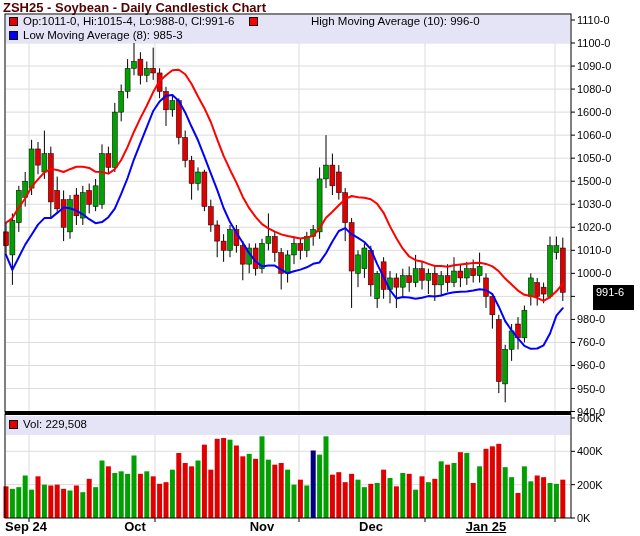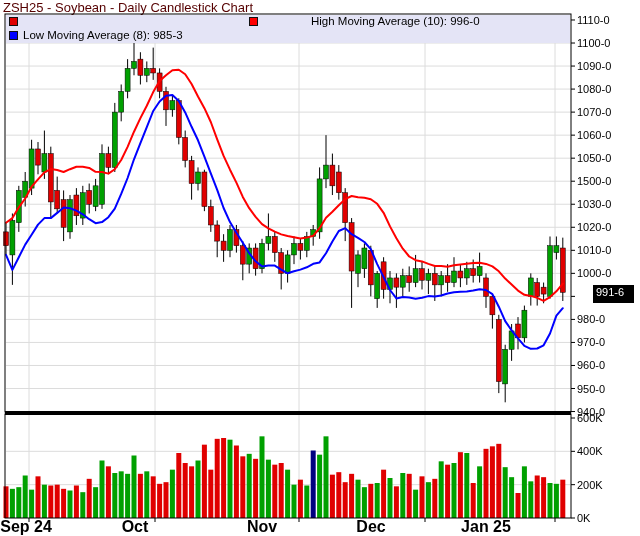--- a/index.html
+++ b/index.html
@@ -1,29 +1,29 @@
 <!DOCTYPE html>
 <html><head>
 <meta charset="utf-8">
 <style>
   html,body{margin:0;padding:0;background:#fff;}
   #screen{position:relative;width:640px;height:536px;background:#fff;overflow:hidden;
           font-family:"Liberation Sans",sans-serif;}
   #chart-svg{position:absolute;left:0;top:0;}
-  .page-title{position:absolute;left:3px;top:0px;font-size:13px;font-weight:normal;color:#550000;}
+  .page-title{position:absolute;left:3px;top:0px;font-size:13px;font-weight:bold;color:#550000;}
   .legend{position:absolute;left:6px;background:#e4e4f6;z-index:5;}
   .price-legend{top:15px;width:564px;height:28px;}
   .vol-legend{top:416px;width:564px;height:19px;}
   .lrow{position:relative;height:14px;font-size:11.5px;color:#000;white-space:nowrap;}
   .sw{position:absolute;width:9px;height:9px;top:2px;border:1px solid #111;box-sizing:border-box;}
   .ltext{position:absolute;top:0px;}
   .ticklabel{position:absolute;font-size:11px;color:#000;line-height:12px;z-index:4;}
-  .monthlabel{position:absolute;font-size:16px;font-weight:bold;color:#000;
+  .monthlabel{position:absolute;font-size:13px;font-weight:bold;color:#000;
               transform:translateX(-50%);line-height:12px;z-index:4;}
-  .current-price{position:absolute;left:593px;width:38px;height:18px;background:#000;color:#fff;
+  .current-price{position:absolute;left:593px;width:38px;height:25px;background:#000;color:#fff;
                  font-size:11px;line-height:14px;padding-left:3px;z-index:6;}
 </style>
 </head>
 <body>
 
 <div id="screen">
 
   <div class="page-title" style="color: rgb(85, 0, 0);">ZSH25 - Soybean - Daily Candlestick Chart</div>
 
   <svg id="chart-svg" width="640" height="536">
@@ -351,51 +351,58 @@
       <line x1="571" x2="575" y1="411.53935185185173" y2="411.53935185185173" stroke="#000"></line>
       <line x1="571" x2="575" y1="418" y2="418" stroke="#000"></line>
       <line x1="571" x2="575" y1="451.3333333333333" y2="451.3333333333333" stroke="#000"></line>
       <line x1="571" x2="575" y1="484.6666666666667" y2="484.6666666666667" stroke="#000"></line>
       <line x1="571" x2="575" y1="518" y2="518" stroke="#000"></line>
     </svg>
 
   <div class="legend price-legend" style="background: rgb(228, 228, 246);">
     <div class="lrow">
       <span class="sw" id="sw-ohlc" style="left: 3px; background: rgb(224, 0, 0);"></span>
+      <span class="ltext" style="left:17px;">Op:1011-0, Hi:1015-4, Lo:988-0, Cl:991-6</span>
       <span class="sw" id="sw-hima" style="left: 243px; background: rgb(255, 0, 0);"></span>
       <span class="ltext" style="left:257px;padding-left:48px;">High Moving Average (10): 996-0</span>
     </div>
     <div class="lrow">
       <span class="sw" id="sw-loma" style="left: 3px; background: rgb(0, 0, 255);"></span>
       <span class="ltext" style="left:17px;">Low Moving Average (8): 985-3</span>
     </div>
   </div>
 
+  <div class="legend vol-legend" style="background: rgb(228, 228, 246);">
+    <div class="lrow">
+      <span class="sw" id="sw-vol" style="left: 3px; top: 4px; background: rgb(224, 0, 0);"></span>
+      <span class="ltext" style="left:17px;top:2px;">Vol: 229,508</span>
+    </div>
+  </div>
 
   <div class="current-price" id="current-price" style="top: 285.347px;">991-6</div>
 
 <div class="ticklabel" style="top: 13.9884px; left: 577px;">1110-0</div>
     <div class="ticklabel" style="top: 37.0208px; left: 577px;">1100-0</div>
     <div class="ticklabel" style="top: 60.0532px; left: 577px;">1090-0</div>
     <div class="ticklabel" style="top: 83.0856px; left: 577px;">1080-0</div>
-    <div class="ticklabel" style="top: 106.118px; left: 577px;">1070-0</div>
+    <div class="ticklabel" style="top: 106.118px; left: 577px;">1600-0</div>
     <div class="ticklabel" style="top: 129.15px; left: 577px;">1060-0</div>
     <div class="ticklabel" style="top: 152.183px; left: 577px;">1050-0</div>
     <div class="ticklabel" style="top: 175.215px; left: 577px;">1500-0</div>
     <div class="ticklabel" style="top: 198.248px; left: 577px;">1030-0</div>
     <div class="ticklabel" style="top: 221.28px; left: 577px;">1020-0</div>
     <div class="ticklabel" style="top: 244.312px; left: 577px;">1010-0</div>
     <div class="ticklabel" style="top: 267.345px; left: 577px;">1000-0</div>
     <div class="ticklabel" style="top: 313.41px; left: 577px;">980-0</div>
-    <div class="ticklabel" style="top: 336.442px; left: 577px;">970-0</div>
+    <div class="ticklabel" style="top: 336.442px; left: 577px;">760-0</div>
     <div class="ticklabel" style="top: 359.475px; left: 577px;">960-0</div>
     <div class="ticklabel" style="top: 382.507px; left: 577px;">950-0</div>
     <div class="ticklabel" style="top: 405.539px; left: 577px;">940-0</div>
     <div class="ticklabel" style="top: 412px; left: 577px;">600K</div>
     <div class="ticklabel" style="top: 445.333px; left: 577px;">400K</div>
     <div class="ticklabel" style="top: 478.667px; left: 577px;">200K</div>
     <div class="ticklabel" style="top: 512px; left: 577px;">0K</div>
     <div class="monthlabel" style="top: 521px; left: 26px;">Sep 24</div>
     <div class="monthlabel" style="top: 521px; left: 135px; text-align: right;">Oct</div>
     <div class="monthlabel" style="top: 521px; left: 262px;">Nov</div>
     <div class="monthlabel" style="top: 521px; left: 371px;">Dec</div>
-    <div class="monthlabel" style="top: 521px; left: 486px;">Jan 25</div>
+    <div class="monthlabel" style="top: 521px; left: 486px; text-decoration: underline;">Jan 25</div>
   </div>
 
 </body></html>

